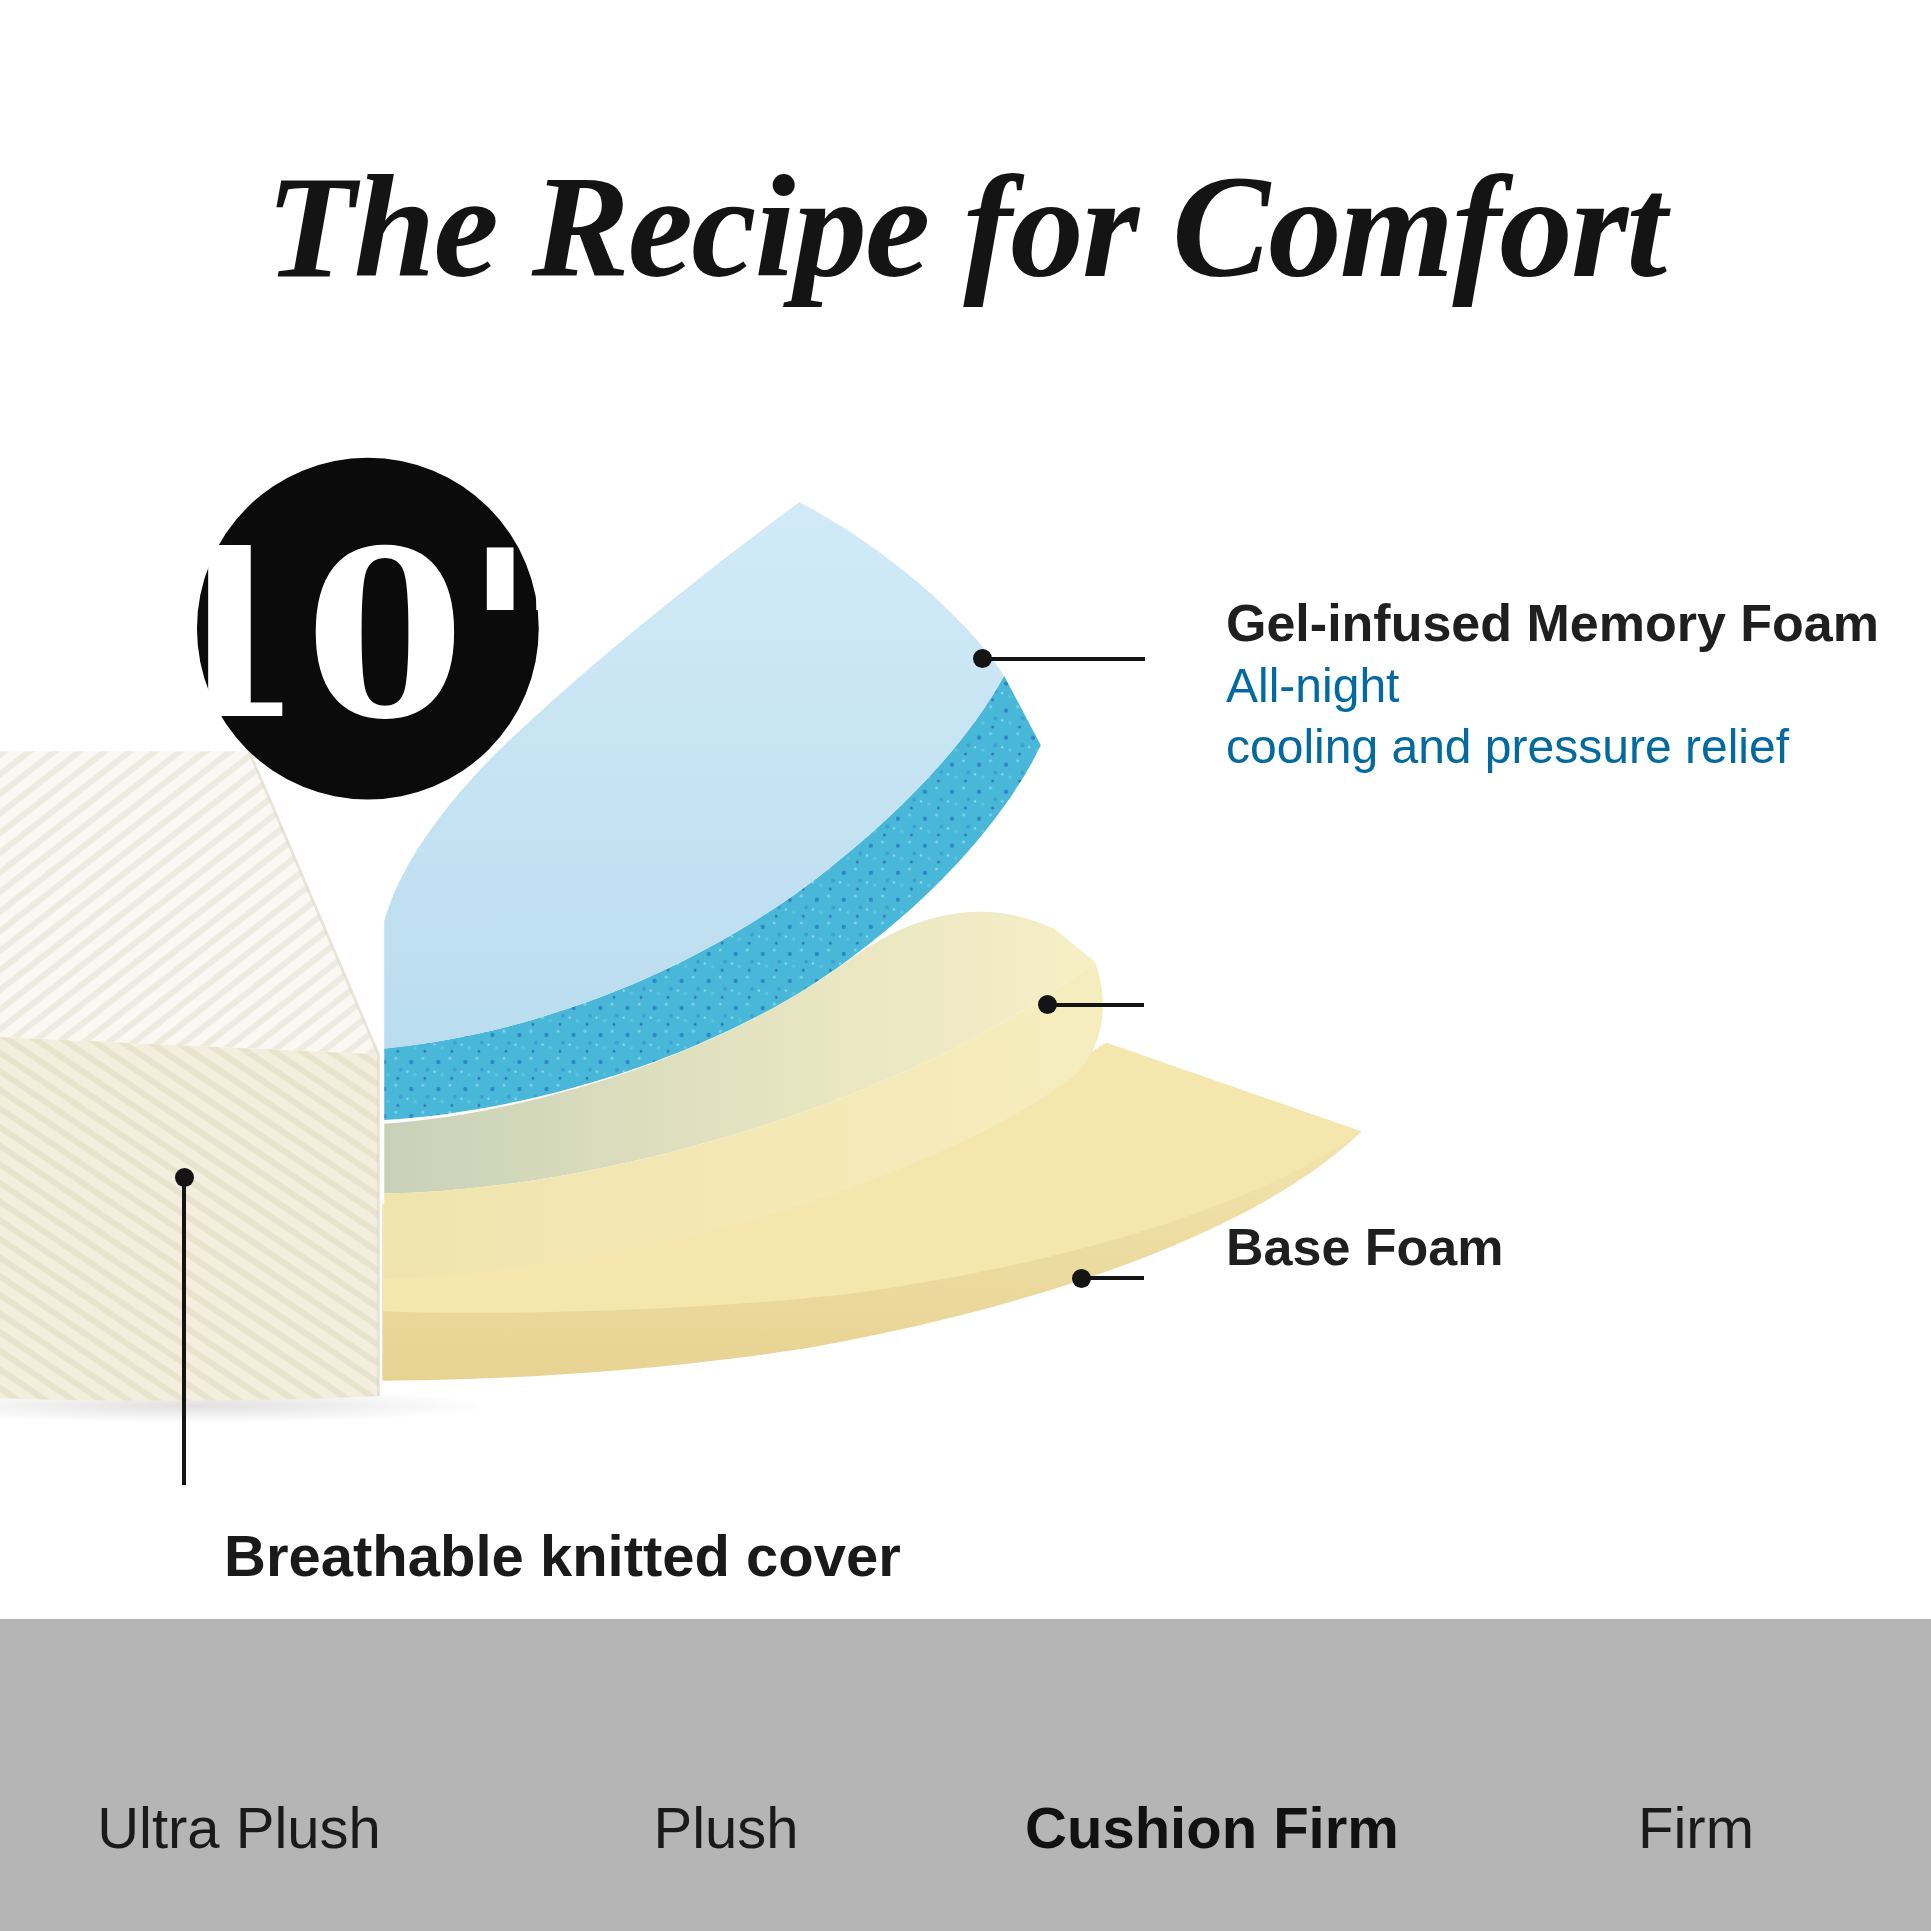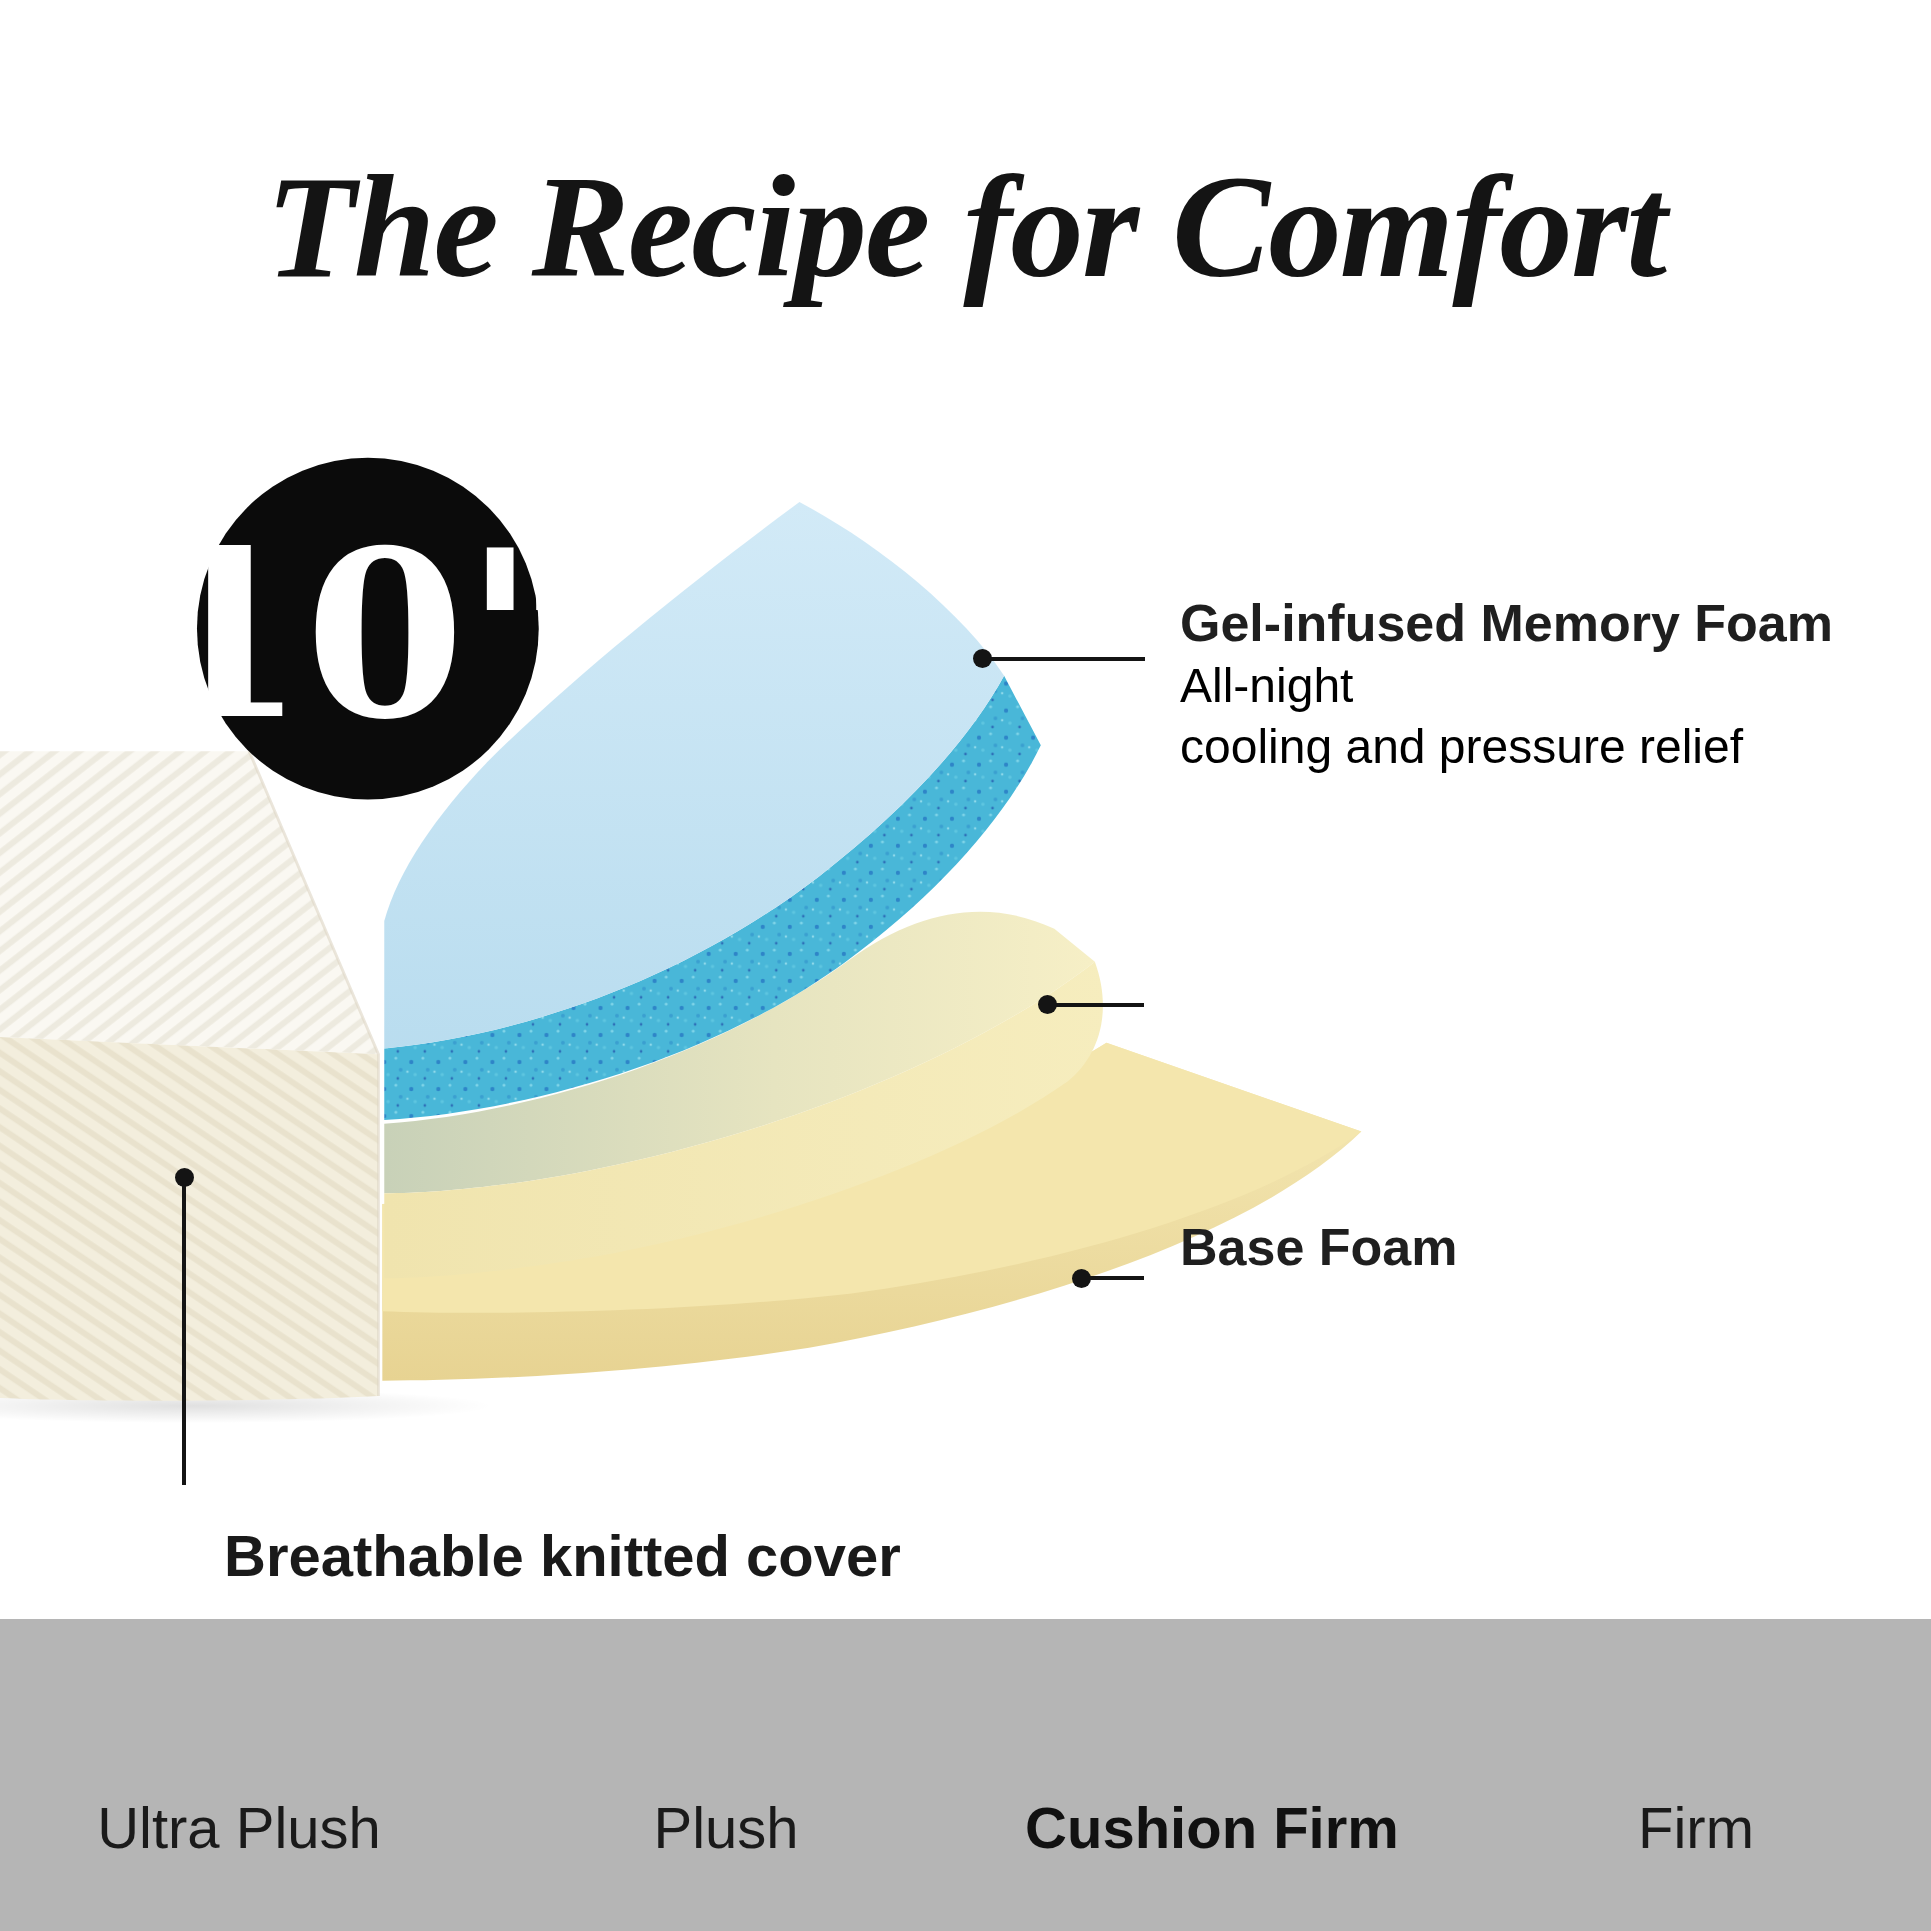--- a/index.html
+++ b/index.html
@@ -9,23 +9,23 @@
   }
   .page-title{
     position:absolute;left:0;top:154px;width:1931px;text-align:center;
     font-family:"Liberation Serif","DejaVu Serif",serif;
     font-size:147px;line-height:145px;font-weight:600;letter-spacing:-1.9px;color:#141414;
     margin:0;
     font-style:italic;
   }
   .illu{position:absolute;left:0;top:0;width:1931px;height:1931px;}
   
-  .callout-text{position:absolute;left:1180px;}
+  .callout-text{position:absolute;left:1226px;}
   .callout-heading{font-size:52px;line-height:64px;font-weight:bold;color:#1f1f1f;white-space:nowrap;}
-  .callout-line-txt{font-size:48px;line-height:61px;font-weight:400;color:#000000;white-space:nowrap;}
+  .callout-line-txt{font-size:48px;line-height:61px;font-weight:400;color:#0369a1;white-space:nowrap;}
   .ct-gel{top:591px;}
   .ct-comfort{top:938px;}
   .ct-base{top:1215px;}
   
   .leader{position:absolute;background:#141414;height:3.9px;}
   .leader-dot{position:absolute;width:19.3px;height:19.3px;border-radius:50%;background:#141414;}
   .l1{left:991px;top:657px;width:154px;}
   .d1{left:973px;top:649px;}
   .l2{left:1055px;top:1003px;width:89px;}
   .d2{left:1038px;top:995px;}

